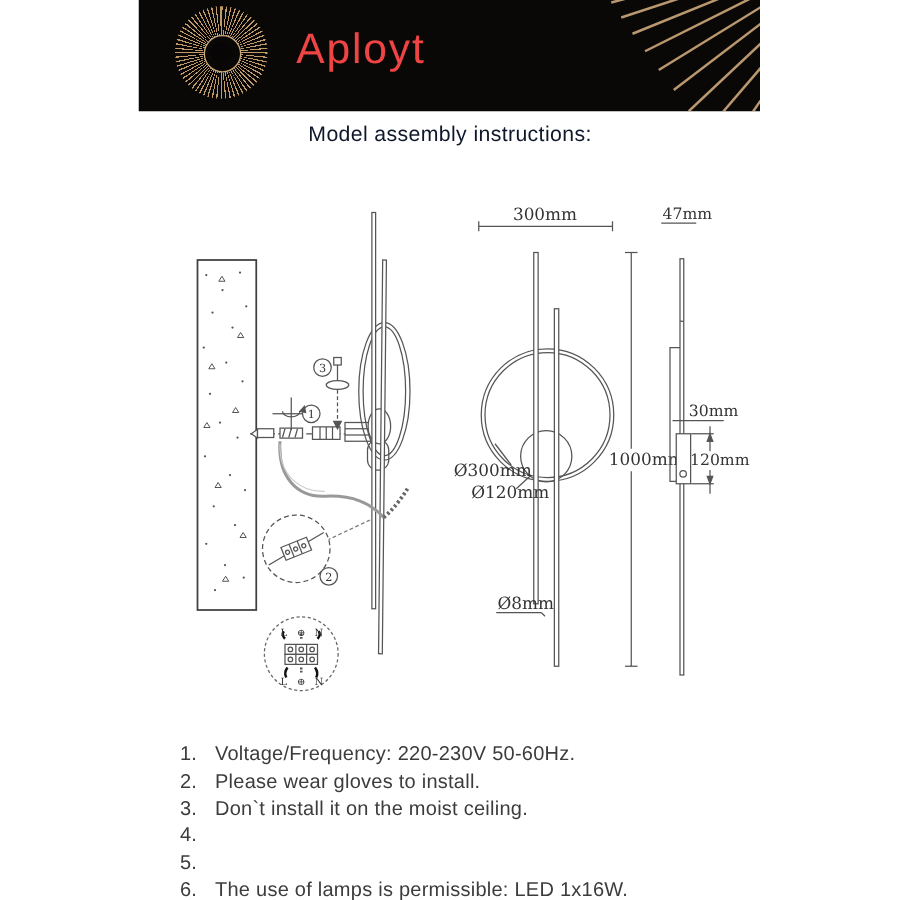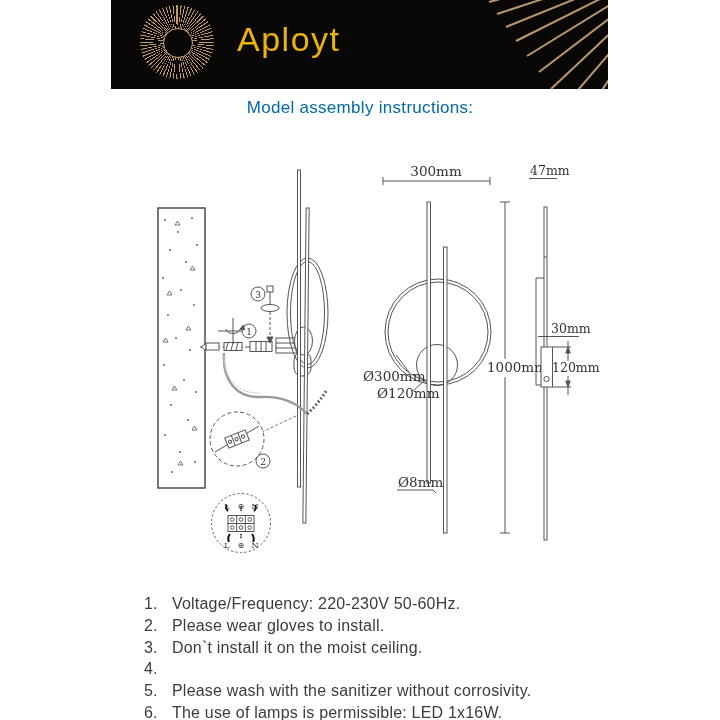--- a/index.html
+++ b/index.html
@@ -19,26 +19,26 @@
   .sunburst-core{
     position:absolute;left:52px;top:28px;width:28px;height:28px;border-radius:50%;
     background:#0a0807;border:1.5px solid #caa97c;box-shadow:0 0 0 5px #0a0807 inset;
   }
   .sunburst-hole{
     position:absolute;left:58px;top:34px;width:16px;height:16px;border-radius:50%;
     background:#070505;
   }
   .brand{
     position:absolute;left:126px;top:20px;font-size:34px;font-weight:300;
-    letter-spacing:1.5px;color:#eab308;font-family:"Liberation Sans",sans-serif;
+    letter-spacing:1.5px;color:#ef4444;font-family:"Liberation Sans",sans-serif;
   }
   .rays{position:absolute;left:0;top:0;width:497px;height:89px;}
   
   .title-block{position:absolute;left:0;top:97px;width:720px;text-align:center;line-height:21px;}
-  .title-line{font-size:17px;letter-spacing:0.3px;color:#0369a1;}
+  .title-line{font-size:17px;letter-spacing:0.3px;color:#0f172a;}
   
   .drawing-svg{position:absolute;left:0;top:0;width:720px;height:720px;}
   
   .instructions{position:absolute;left:144px;top:593px;width:560px;}
   .instr-row{display:flex;font-size:16px;letter-spacing:0.2px;line-height:21.8px;color:#3c3c3c;}
   .instr-num{width:28px;flex:0 0 28px;}
 </style>
 </head>
 <body>
 
@@ -262,19 +262,18 @@
   </div>
   <div class="instr-row">
     <span class="instr-num">3.</span>
     <span>Don`t install it on the moist ceiling.</span>
   </div>
   <div class="instr-row">
     <span class="instr-num">4.</span>
   </div>
   <div class="instr-row">
     <span class="instr-num">5.</span>
-    <span>Please wash with the sanitizer without corrosivity.</span>
   </div>
   <div class="instr-row">
     <span class="instr-num">6.</span>
     <span>The use of lamps is permissible: LED 1x16W.</span>
   </div>
 </div>
 
 </body></html>

